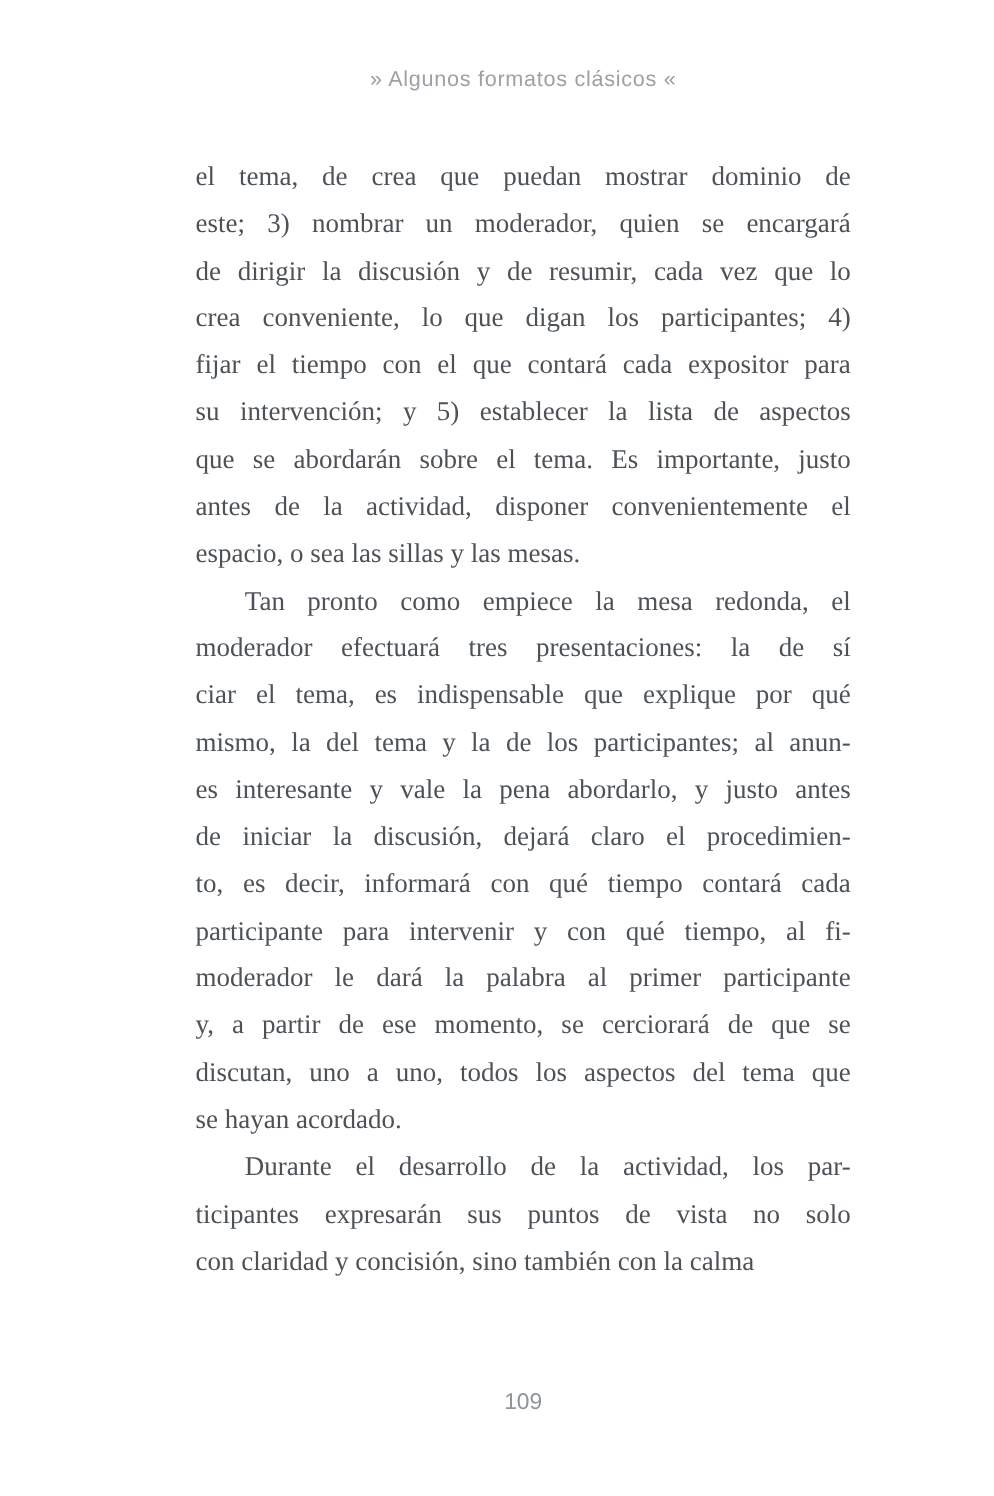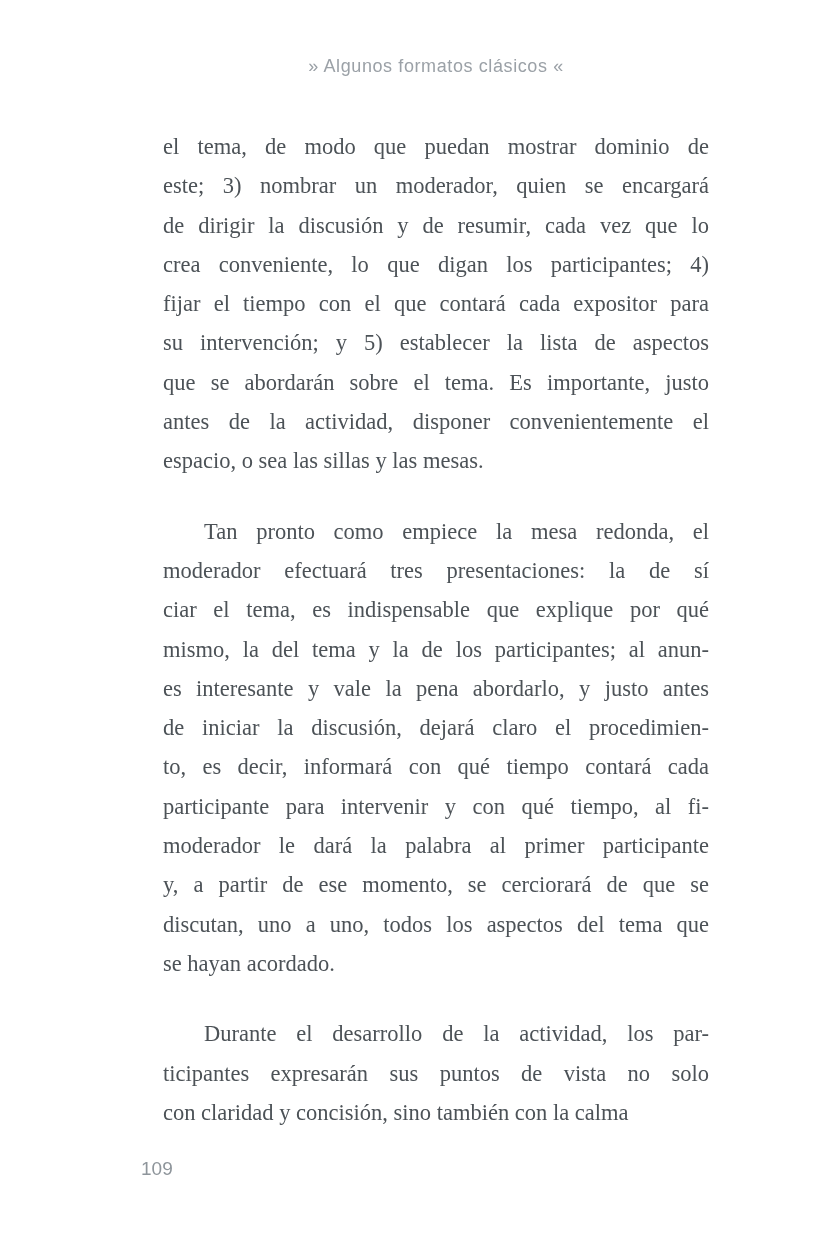--- a/index.html
+++ b/index.html
@@ -41,41 +41,40 @@
     text-align-last: justify;
     -moz-text-align-last: justify;
     white-space: normal;
   }
   .text-line.last {
     text-align-last: left;
     -moz-text-align-last: left;
   }
   .text-line.indent {
     text-indent: 41px;
-    margin-top: 31px;
   }
   .page-number {
     position: absolute;
     top: 1158px;
     left: 141px;
     width: 590px;
-    text-align: left;
+    text-align: center;
     font-family: "Liberation Sans", sans-serif;
     font-size: 19px;
     color: #8e959b;
   }
 </style>
 </head>
 <body>
 
 <div class="page">
   <div class="running-header">» Algunos formatos clásicos «</div>
 
   <div class="body-text">
-      <div class="text-line">el tema, de modo que puedan mostrar dominio de</div>
+      <div class="text-line">el tema, de crea que puedan mostrar dominio de</div>
       <div class="text-line">este; 3) nombrar un moderador, quien se encargará</div>
       <div class="text-line">de dirigir la discusión y de resumir, cada vez que lo</div>
       <div class="text-line">crea conveniente, lo que digan los participantes; 4)</div>
       <div class="text-line">fijar el tiempo con el que contará cada expositor para</div>
       <div class="text-line">su intervención; y 5) establecer la lista de aspectos</div>
       <div class="text-line">que se abordarán sobre el tema. Es importante, justo</div>
       <div class="text-line">antes de la actividad, disponer convenientemente el</div>
       <div class="text-line last">espacio, o sea las sillas y las mesas.</div>
       <div class="text-line indent">Tan pronto como empiece la mesa redonda, el</div>
       <div class="text-line">moderador efectuará tres presentaciones: la de sí</div>

